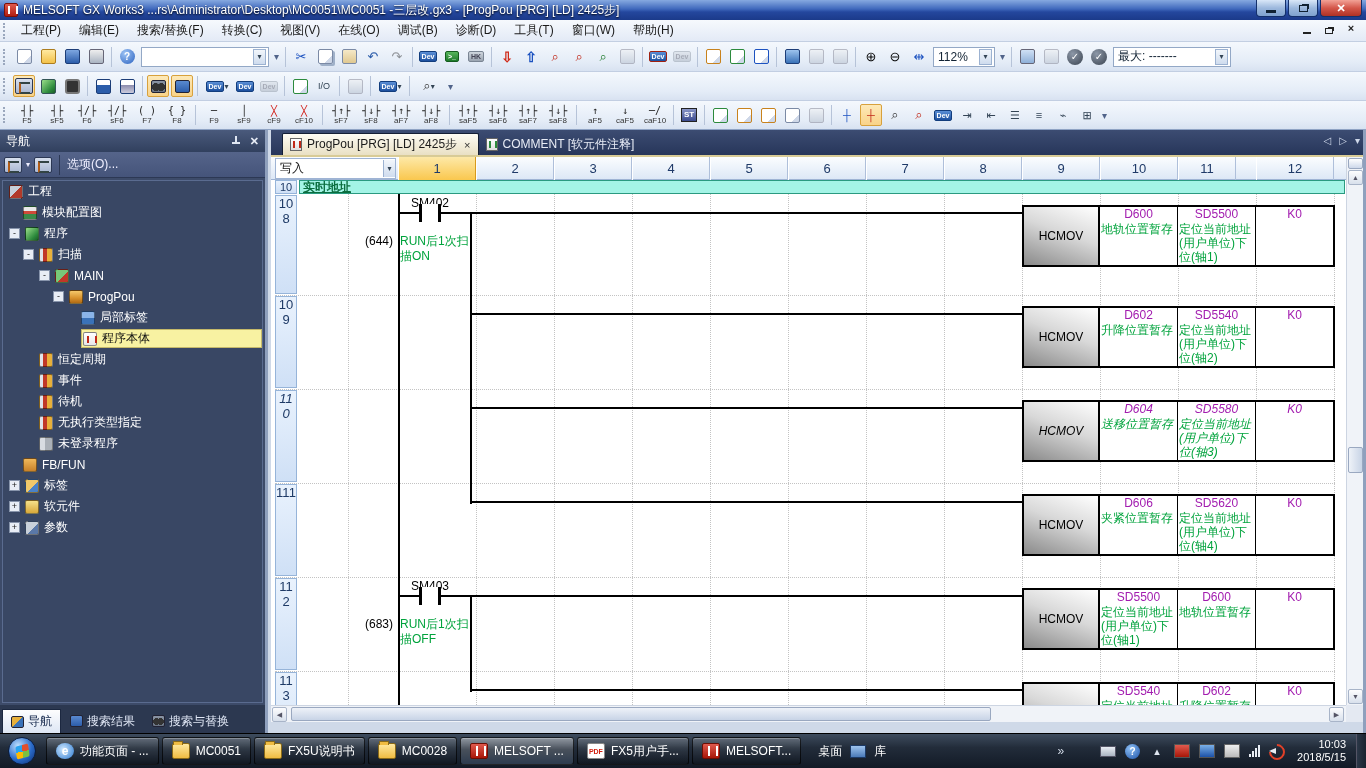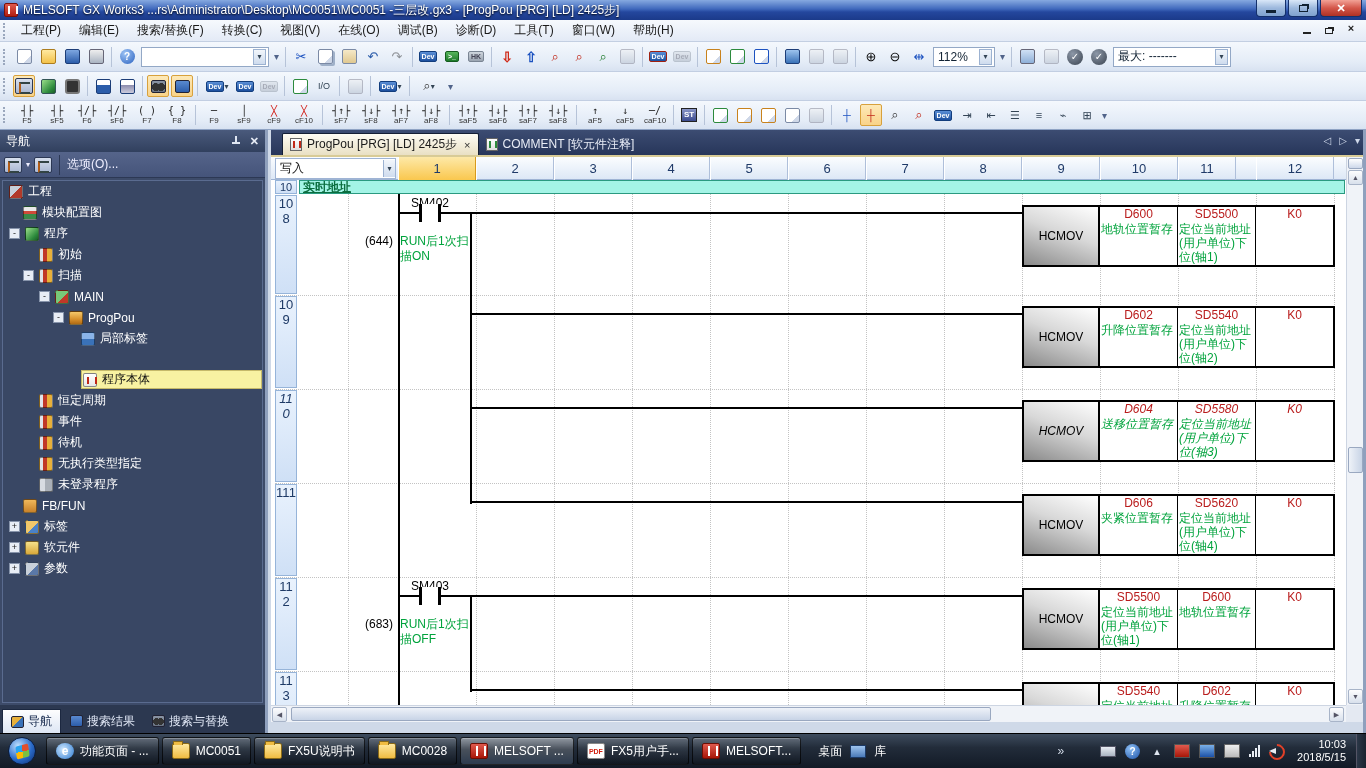--- a/index.html
+++ b/index.html
@@ -133,21 +133,21 @@
   .wireh.branch{left:199px;width:552px;}
   .contact{position:absolute;left:148px;top:10px;width:22px;height:18px;background:#fff;border-left:3px solid #000;border-right:3px solid #000;}
   .cdev{position:absolute;left:114px;top:2px;width:90px;text-align:center;color:#000;font-size:12px;}
   .step{position:absolute;left:62px;top:40px;width:60px;text-align:right;color:#000;font-size:12px;}
   .ccmt{position:absolute;left:129px;top:40px;width:76px;color:#00a33c;font-size:12px;line-height:15px;word-break:break-all;}
   .instr{position:absolute;left:751px;top:11px;width:313px;height:62px;border:2px solid #000;display:flex;background:#fff;}
   .opc{border-right:1px solid #000;height:100%;}
   .icell{width:76px;background:linear-gradient(200deg,#ffffff,#d8d8d8 45%,#8a8a8a);border-right:2px solid #000;display:flex;align-items:center;justify-content:center;color:#000;font-size:12px;}
   .op{width:78px;display:flex;flex-direction:column;background:#fff;}
   .op:last-child{border-right:none;flex:1;}
-  .dev{text-align:center;color:#b91c1c;font-size:12px;line-height:15px;flex:none;}
+  .dev{text-align:center;color:#a21caf;font-size:12px;line-height:15px;flex:none;}
   .cmt{color:#00a33c;font-size:12px;line-height:14px;padding:0 1px;word-break:break-all;text-align:left;}
 
   
   #vscroll{position:absolute;left:1075px;top:27px;width:17px;height:548px;background:#f0f3f8;border-left:1px solid #cdd5e2;}
   .sbtn{position:absolute;left:1px;width:15px;height:15px;background:linear-gradient(#fdfdfe,#d8e0ec);border:1px solid #a8b4c8;border-radius:2px;display:flex;align-items:center;justify-content:center;font-size:7px;color:#556;}
   #vthumb{position:absolute;left:1px;top:290px;width:15px;height:26px;background:linear-gradient(90deg,#eef2f8,#c8d4e6);border:1px solid #9aa8c0;border-radius:2px;}
   #splitbox{position:absolute;left:1px;top:1px;width:15px;height:11px;background:linear-gradient(#fff,#cdd8ea);border:1px solid #9aa8c0;border-radius:2px;}
   #hscroll{position:absolute;left:0;top:575px;width:1075px;height:17px;background:#f0f3f8;border-top:1px solid #cdd5e2;}
   #hthumb{position:absolute;left:20px;top:1px;width:700px;height:14px;background:linear-gradient(#eef2f8,#c8d4e6);border:1px solid #9aa8c0;border-radius:2px;}
   #corner{position:absolute;left:1075px;top:575px;width:17px;height:17px;background:#e4e9f2;}
@@ -597,44 +597,40 @@
           </div>
         <div class="trow" style="padding-left:20px;">
             <span class="tico i-mod"></span>
             <span>模块配置图</span>
           </div>
         <div class="trow" style="padding-left:6px;">
             <span class="exp">-</span>
             <span class="tico i-prg"></span>
             <span>程序</span>
           </div>
-        <div class="trow" style="padding-left:36px;">
-            <span class="tico i-book"></span>
-            <span>初始</span>
-          </div>
         <div class="trow" style="padding-left:20px;">
             <span class="exp">-</span>
             <span class="tico i-book"></span>
             <span>扫描</span>
           </div>
         <div class="trow" style="padding-left:36px;">
             <span class="exp">-</span>
             <span class="tico i-main"></span>
             <span>MAIN</span>
           </div>
         <div class="trow" style="padding-left:50px;">
             <span class="exp">-</span>
             <span class="tico i-pou"></span>
             <span>ProgPou</span>
           </div>
         <div class="trow" style="padding-left:78px;">
             <span class="tico i-lbl"></span>
             <span>局部标签</span>
           </div>
-        <div class="trow" style="padding-left:78px;margin-top:20px;">
+        <div class="trow" style="padding-left:78px;">
             <span class="selwrap">
               <span class="tico i-body"></span>
               <span>程序本体</span>
             </span>
           </div>
         <div class="trow" style="padding-left:36px;">
             <span class="tico i-book"></span>
             <span>恒定周期</span>
           </div>
         <div class="trow" style="padding-left:36px;">

